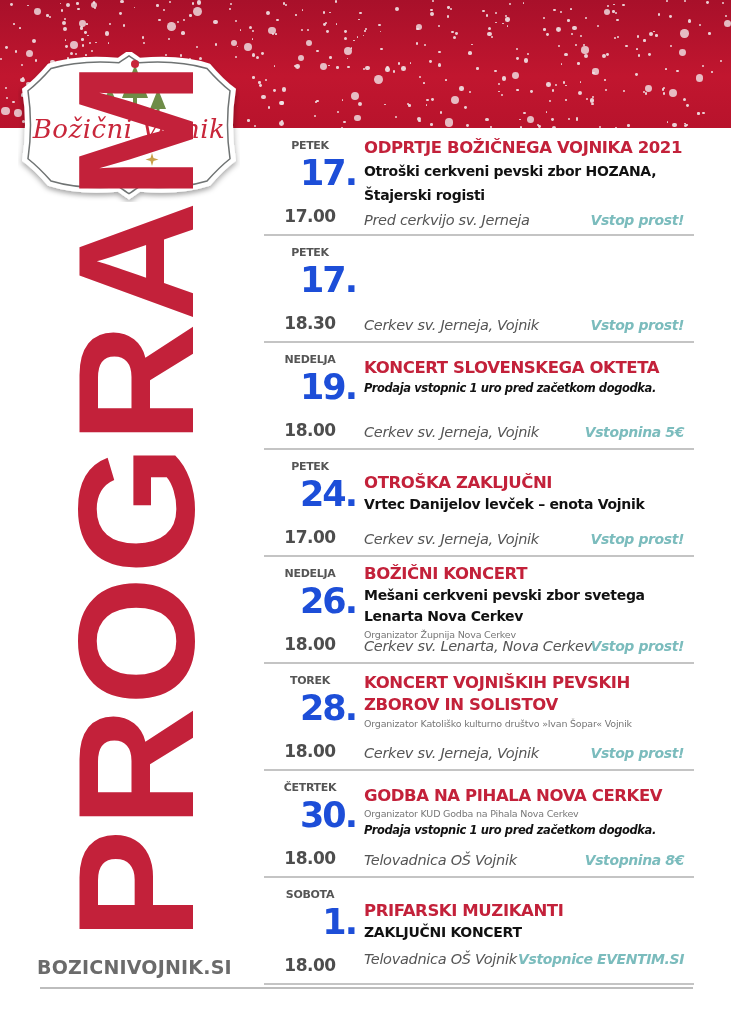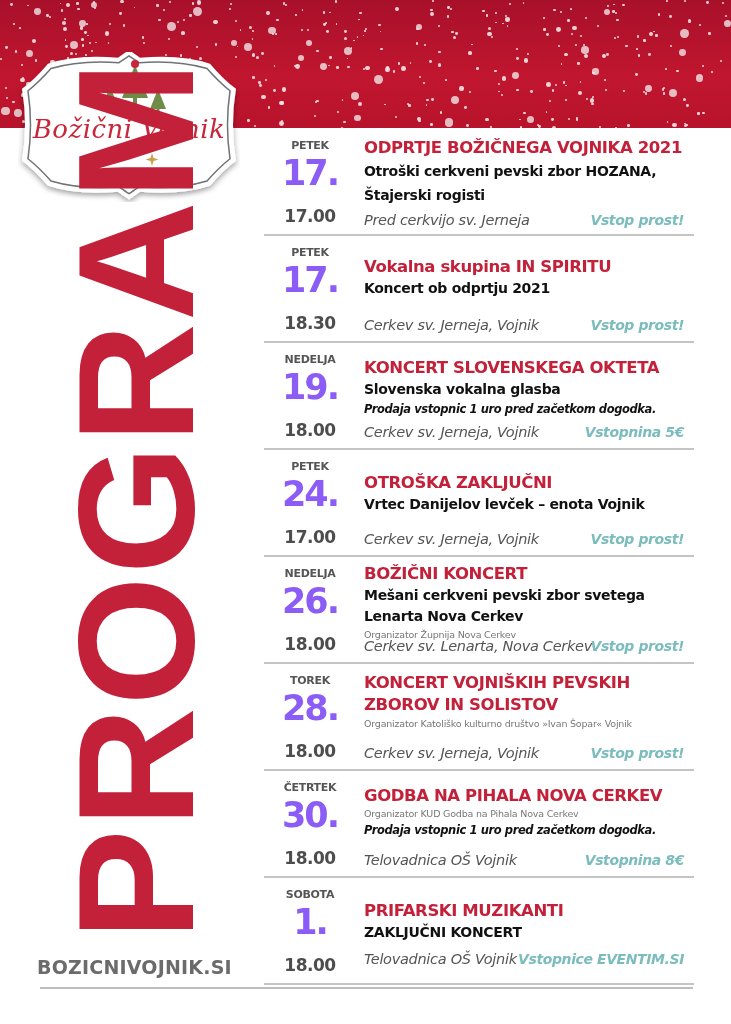--- a/index.html
+++ b/index.html
@@ -9,21 +9,21 @@
   .logo{position:absolute;left:18px;top:52px;width:222px;height:150px;}
   .logo svg{position:absolute;left:0;top:0;}
   .logo-text{position:absolute;left:0;top:62px;width:222px;text-align:center;font-family:"DejaVu Serif","Liberation Serif",serif;font-style:italic;font-size:26px;color:#c8263a;letter-spacing:0.5px;}
   .program{position:absolute;left:77px;top:940px;transform-origin:0 0;transform:rotate(-90deg);font-family:"Liberation Sans",sans-serif;font-weight:bold;font-size:166px;line-height:118px;height:118px;color:#c3213a;letter-spacing:2px;white-space:nowrap;}
   .site{position:absolute;left:37px;top:956px;font-family:"DejaVu Sans",sans-serif;font-weight:bold;font-size:19px;color:#6b6b6b;letter-spacing:0.2px;}
   .site-line{position:absolute;left:40px;top:987px;width:653px;height:2px;background:#bdbdbd;}
   .events{position:absolute;left:264px;top:129px;width:430px;}
   .event{position:relative;height:107px;border-bottom:2px solid #c4c4c4;box-sizing:border-box;}
   .date{position:absolute;left:0;top:0;width:92px;height:100%;text-align:center;}
   .day{position:absolute;left:0;width:92px;top:10px;font-family:"DejaVu Sans",sans-serif;font-weight:bold;font-size:11px;color:#555;letter-spacing:-0.3px;}
-  .num{position:absolute;left:0;width:92px;top:22px;font-family:"DejaVu Sans",sans-serif;font-weight:bold;font-size:35px;color:#8b5cf6;letter-spacing:-2px;line-height:44px;}
+  .num{position:absolute;left:0;width:92px;top:22px;font-family:"DejaVu Sans",sans-serif;font-weight:bold;font-size:35px;color:#1d4ed8;letter-spacing:-2px;line-height:44px;text-align:right;}
   .time{position:absolute;left:0;width:92px;bottom:8px;font-family:"DejaVu Sans",sans-serif;font-weight:bold;font-size:17px;color:#4d4d4d;letter-spacing:-0.5px;}
   .info{position:absolute;left:100px;top:8px;width:326px;}
   .title{font-family:"DejaVu Sans",sans-serif;font-weight:bold;font-size:16.5px;color:#c3213a;line-height:22px;letter-spacing:-0.4px;}
   .sub{font-family:"DejaVu Sans",sans-serif;font-weight:bold;font-size:14px;color:#111;line-height:21px;letter-spacing:-0.3px;}
   .org{font-family:"DejaVu Sans",sans-serif;font-size:9.5px;color:#777;line-height:16px;letter-spacing:-0.2px;}
   .note{font-family:"DejaVu Sans",sans-serif;font-weight:bold;font-style:italic;font-size:11.5px;color:#111;line-height:19px;letter-spacing:-0.4px;}
   .bottom{position:absolute;left:100px;right:10px;bottom:8px;height:22px;}
   .venue{position:absolute;left:0;bottom:0;font-family:"DejaVu Sans",sans-serif;font-style:italic;font-size:14.5px;color:#555;letter-spacing:-0.3px;white-space:nowrap;}
   .entry{position:absolute;right:0;bottom:0;font-family:"DejaVu Sans",sans-serif;font-weight:bold;font-style:italic;font-size:14px;color:#7bbcbd;letter-spacing:-0.4px;white-space:nowrap;}
   .e0 .info{top:8px;} .e0 .sub{line-height:24px;}
@@ -513,38 +513,33 @@
         <span class="venue">Pred cerkvijo sv. Jerneja</span>
         <span class="entry">Vstop prost!</span>
       </div>
     </div>
     <div class="event e1">
       <div class="date">
         <div class="day">PETEK</div>
         <div class="num">17.</div>
         <div class="time">18.30</div>
       </div>
-      <div class="info">
-        <div class="title">Vokalna skupina IN SPIRITU</div>
-        <div class="sub">Koncert ob odprtju 2021</div>
-      </div>
       <div class="bottom">
         <span class="venue">Cerkev sv. Jerneja, Vojnik</span>
         <span class="entry">Vstop prost!</span>
       </div>
     </div>
     <div class="event e2">
       <div class="date">
         <div class="day">NEDELJA</div>
         <div class="num">19.</div>
         <div class="time">18.00</div>
       </div>
       <div class="info">
         <div class="title">KONCERT SLOVENSKEGA OKTETA</div>
-        <div class="sub">Slovenska vokalna glasba</div>
         <div class="note">Prodaja vstopnic 1 uro pred začetkom dogodka.</div>
       </div>
       <div class="bottom">
         <span class="venue">Cerkev sv. Jerneja, Vojnik</span>
         <span class="entry">Vstopnina 5€</span>
       </div>
     </div>
     <div class="event e3">
       <div class="date">
         <div class="day">PETEK</div>

